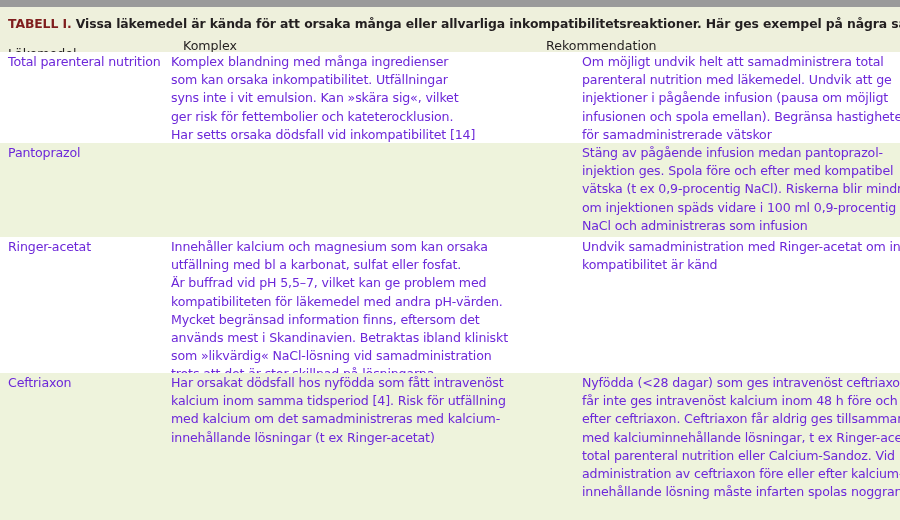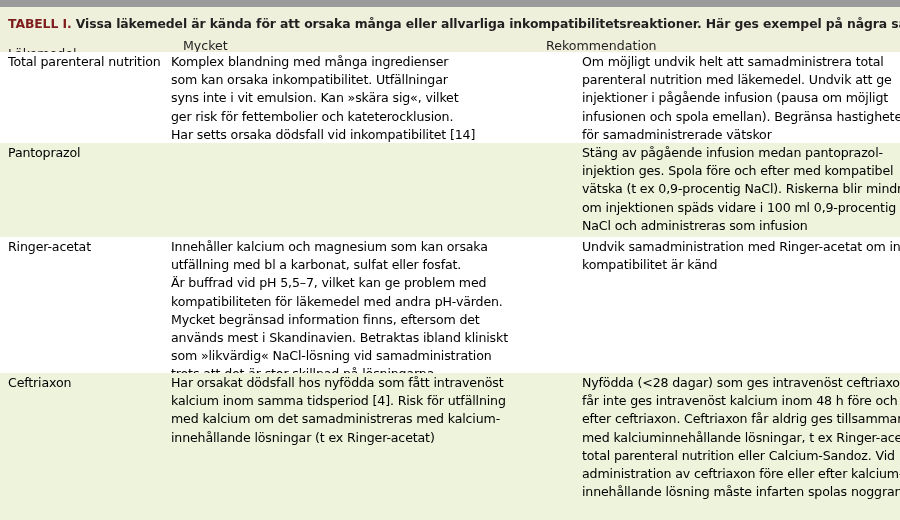--- a/index.html
+++ b/index.html
@@ -55,36 +55,36 @@
       width: 900px;
     }
     .row.white { background: #ffffff; }
     .row.green { background: #eef3dc; }
     .cell {
       position: absolute;
       top: 1px;
       font-size: 12.6px;
       line-height: 18.2px;
       white-space: pre-line;
-      color: #000000;
+      color: #6d28d9;
       letter-spacing: -0.15px;
     }
     .c1 { left: 8px; width: 170px; }
     .c2 { left: 171px; width: 360px; }
     .c3 { left: 546px; width: 350px; margin-left: 36px; }
   </style>
 </head>
 <body>
 
 <div class="topbar"></div>
 
 <div class="header">
   <div class="caption"><span class="label">TABELL I.</span><span> Vissa läkemedel är kända för att orsaka många eller allvarliga inkompatibilitetsreaktioner. Här ges exempel på några sådana fall.</span></div>
   <div class="colhead" style="left:8px;margin-top:8px;">Läkemedel</div>
-  <div class="colhead" style="left:183px;">Mycket</div>
+  <div class="colhead" style="left:183px;">Komplex</div>
   <div class="colhead" style="left:546px;">Rekommendation</div>
 </div>
 
 <div class="row white" style="top:52px; height:91px;">
   <div class="cell c1">Total parenteral nutrition</div>
   <div class="cell c2">Komplex blandning med många ingredienser
 som kan orsaka inkompatibilitet. Utfällningar
 syns inte i vit emulsion. Kan »skära sig«, vilket
 ger risk för fettembolier och kateterocklusion.
 Har setts orsaka dödsfall vid inkompatibilitet [14]</div>

